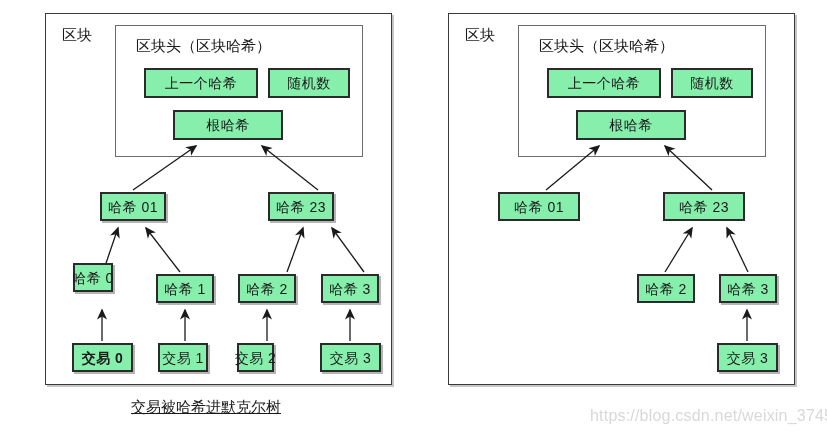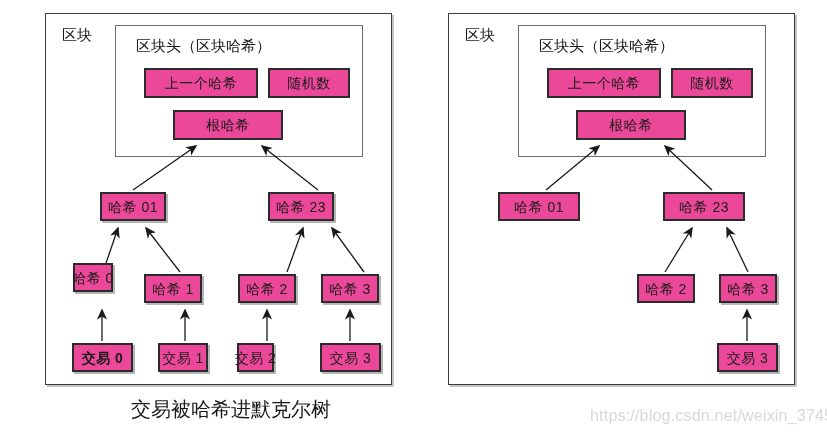--- a/index.html
+++ b/index.html
@@ -11,21 +11,21 @@
     position:relative;
     overflow:hidden;
   }
   .canvas{position:absolute;inset:0;padding-left:35px;}
 
   
   .box{
     position:absolute;
     box-sizing:border-box;
     border:2px solid #2b2b2b;
-    background:#ec4899;
+    background:#86efac;
     display:flex;
     align-items:center;
     justify-content:center;
     font-size:14px;
     line-height:1;
     white-space:nowrap;
     letter-spacing:.5px;
     z-index:3;
     text-align:center;
   }
@@ -58,24 +58,25 @@
     position:absolute;
     font-size:15px;
     line-height:1;
     z-index:4;
     white-space:nowrap;
     text-align:right;
   }
 
   .caption{
     position:absolute;
-    font-size:20px;
+    font-size:15px;
     line-height:1;
     white-space:nowrap;
     z-index:5;
+    text-decoration:underline;
   }
   .watermark{
     position:absolute;
     font-size:16px;
     line-height:1;
     color:#d8d8d8;
     white-space:nowrap;
     z-index:2;
     letter-spacing:.2px;
   }
@@ -135,21 +136,21 @@
 
   <div class="box" style="left:268px;top:68px;width:82px;height:30px;">随机数</div>
 
   <div class="box" style="left:173px;top:110px;width:110px;height:30px;">根哈希</div>
 
   <div class="box shadow" style="left:100px;top:192px;width:66px;height:29px;">哈希 01</div>
 
   <div class="box shadow" style="left:268px;top:192px;width:66px;height:29px;">哈希 23</div>
 
   <div class="box shadow" style="left:73px;top:263px;width:40px;height:29px;">哈希 0</div>
-  <div class="box shadow" style="left:144px;top:274px;width:58px;height:29px;">哈希 1</div>
+  <div class="box shadow" style="left:156px;top:274px;width:58px;height:29px;">哈希 1</div>
   <div class="box shadow" style="left:238px;top:274px;width:58px;height:29px;">哈希 2</div>
   <div class="box shadow" style="left:321px;top:274px;width:58px;height:29px;">哈希 3</div>
 
   <div class="box shadow" style="left:72px;top:343px;width:61px;height:29px;font-weight:bold;">交易 0</div>
   <div class="box shadow" style="left:158px;top:343px;width:50px;height:29px;">交易 1</div>
   <div class="box shadow" style="left:237px;top:343px;width:37px;height:29px;">交易 2</div>
   <div class="box shadow" style="left:320px;top:343px;width:61px;height:29px;">交易 3</div>
 
   <div class="caption" style="left:131px;top:399px;">交易被哈希进默克尔树</div>
 

